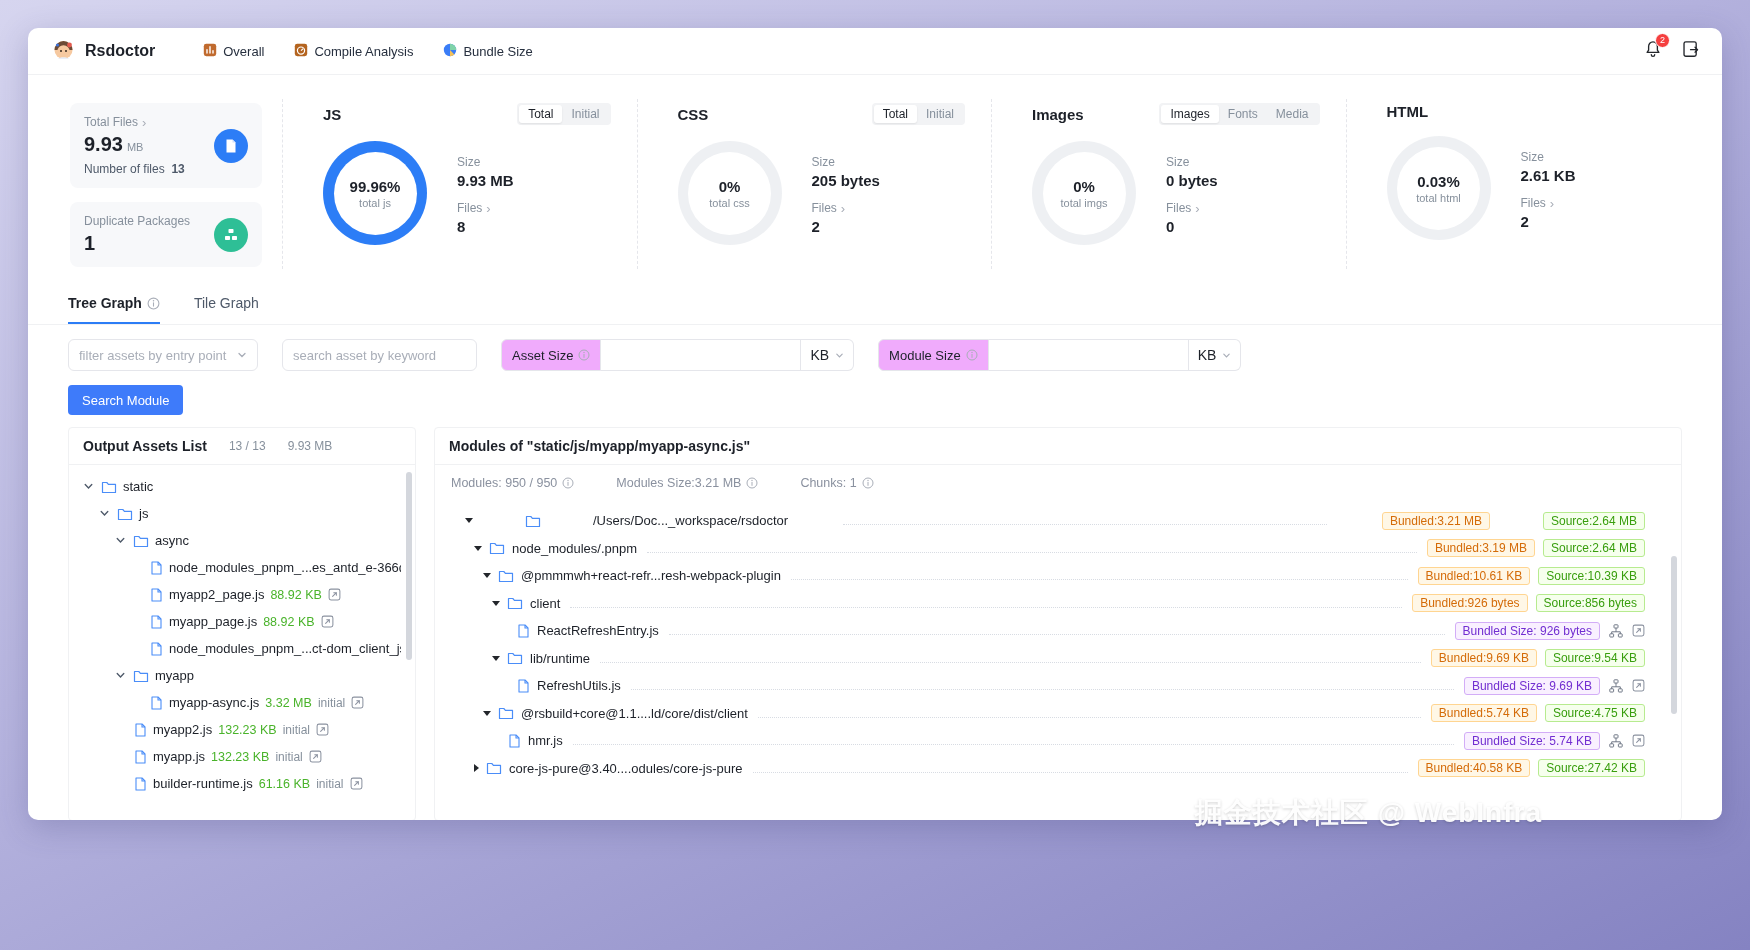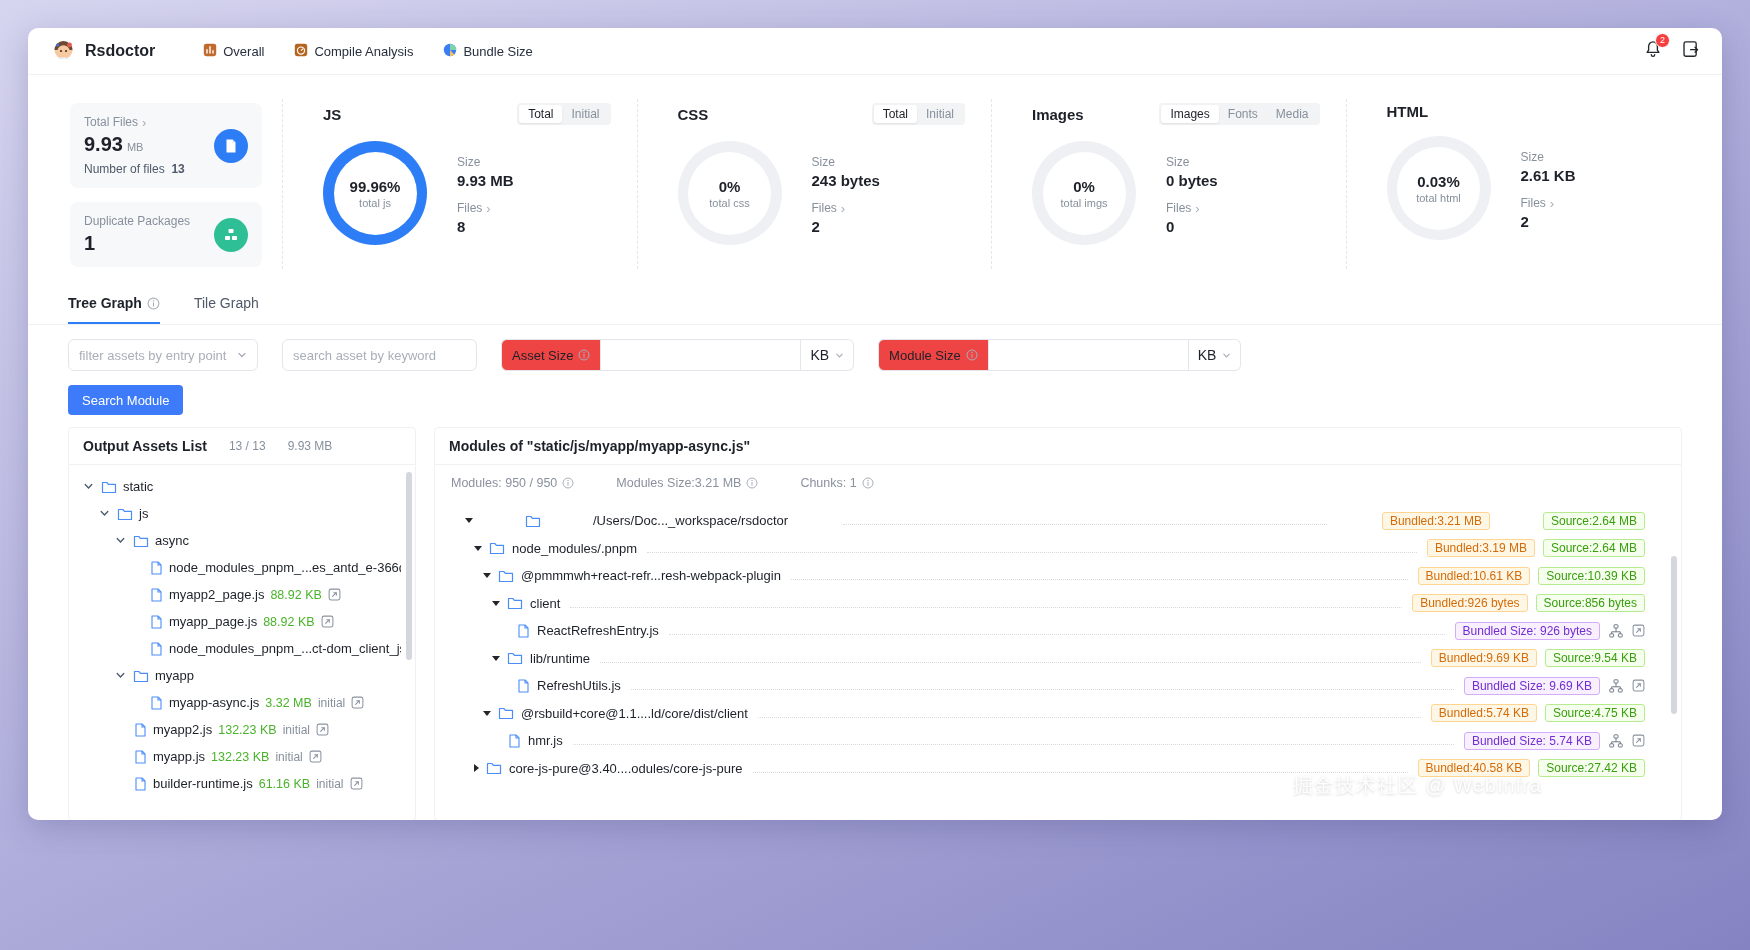--- a/index.html
+++ b/index.html
@@ -59,21 +59,21 @@
   .graph-tabs { margin-top:26px; padding:0 40px; border-bottom:1px solid #f0f1f3; display:flex; gap:34px; }
   .gtab { padding-bottom:11px; font-size:14px; color:#4e5969; display:flex; align-items:center; gap:5px; cursor:pointer; border-bottom:2px solid transparent; }
   .gtab.active { color:#1d2129; font-weight:bold; border-bottom-color:#2c7df6; }
   
   .filters { margin:14px 40px 0; display:flex; align-items:center; gap:24px; }
   .ctl { height:32px; border:1px solid #e5e6eb; border-radius:6px; background:#fff; font-size:13px; }
   .select { width:190px; display:flex; align-items:center; justify-content:space-between; padding:0 10px; color:#a9aeb8; cursor:pointer; }
   .txt-input { width:195px; padding:0 10px; color:#1d2129; outline:none; }
   .txt-input::placeholder { color:#a9aeb8; }
   .grp { display:flex; height:32px; }
-  .grp-label { border:1px solid #e5e6eb; border-radius:6px 0 0 6px; display:flex; align-items:center; gap:5px; padding:0 10px; font-size:13px; color:#1d2129; background:#ef4444; white-space:nowrap; }
+  .grp-label { border:1px solid #e5e6eb; border-radius:6px 0 0 6px; display:flex; align-items:center; gap:5px; padding:0 10px; font-size:13px; color:#1d2129; background:#f0abfc; white-space:nowrap; }
   .grp-input { border:1px solid #e5e6eb; border-left:none; width:200px; padding:0 10px; font-size:13px; outline:none; }
   .grp-unit { border:1px solid #e5e6eb; border-left:none; border-radius:0 6px 6px 0; display:flex; align-items:center; gap:6px; padding:0 9px; font-size:14px; color:#1d2129; cursor:pointer; background:#fff; }
   .btn-primary { margin:14px 40px 0; height:30px; padding:0 14px; background:#3e7bfa; color:#fff; font-size:13px; border:none; border-radius:4px; cursor:pointer; display:inline-block; }
   
   .main { margin:12px 40px 0; display:flex; gap:18px; height:394px; }
   .panel { border:1px solid #f0f1f3; border-radius:4px; background:#fff; position:relative; overflow:hidden; }
   .panel-left { width:348px; flex:none; }
   .panel-right { flex:1; }
   .panel-head { display:flex; align-items:center; padding:10px 14px; border-bottom:1px solid #f0f1f3; }
   .panel-title { font-size:14px; font-weight:bold; color:#1d2129; }
@@ -104,21 +104,21 @@
   .mtree-ico { margin-right:7px; display:inline-flex; flex:none; }
   .mtree-name { cursor:pointer; }
   .leader { flex:1; border-bottom:1px dotted #d8dce3; margin:0 10px; transform:translateY(4px); min-width:20px; }
   .badge { font-size:12px; padding:1px 7px; border-radius:3px; border:1px solid; white-space:nowrap; flex:none; }
   .badge + .badge { margin-left:8px; }
   .badge-orange { color:#d46b08; background:#fff7e6; border-color:#ffd591; }
   .badge-green { color:#389e0d; background:#f6ffed; border-color:#b7eb8f; }
   .badge-purple { color:#722ed1; background:#f9f0ff; border-color:#d3adf7; }
   .row-icon { margin-left:9px; display:inline-flex; flex:none; cursor:pointer; }
   
-  .watermark { position:absolute; top:772px; right:208px; font-size:20px; font-weight:normal; color:rgba(255,255,255,.95); text-shadow:0 1px 3px rgba(0,0,0,.18); letter-spacing:1px; }
+  .watermark { position:absolute; top:794px; right:208px; font-size:28px; font-weight:bold; color:rgba(255,255,255,.95); text-shadow:0 1px 3px rgba(0,0,0,.18); letter-spacing:1px; }
 </style>
 </head>
 <body>
 
 <div class="app-card">
 
   
   <div class="navbar">
     <div class="brand">
       <span>
@@ -255,21 +255,21 @@
       </div>
       <div class="sec-body">
         <div class="donut" style="background: conic-gradient(rgb(44, 125, 246) 0deg, rgb(238, 240, 243) 0deg);">
           <div class="donut-hole">
             <span class="donut-pct">0%</span>
             <span class="donut-cap">total css</span>
           </div>
         </div>
         <div class="sec-info">
           <div class="info-label">Size</div>
-          <div class="info-value">243 bytes</div>
+          <div class="info-value">205 bytes</div>
           <div class="info-label">
               <span>Files</span>
               <span class="chev">›</span>
             </div>
           <div class="info-value">2</div>
         </div>
       </div>
     </div>
 
     <div class="stats-sec">

